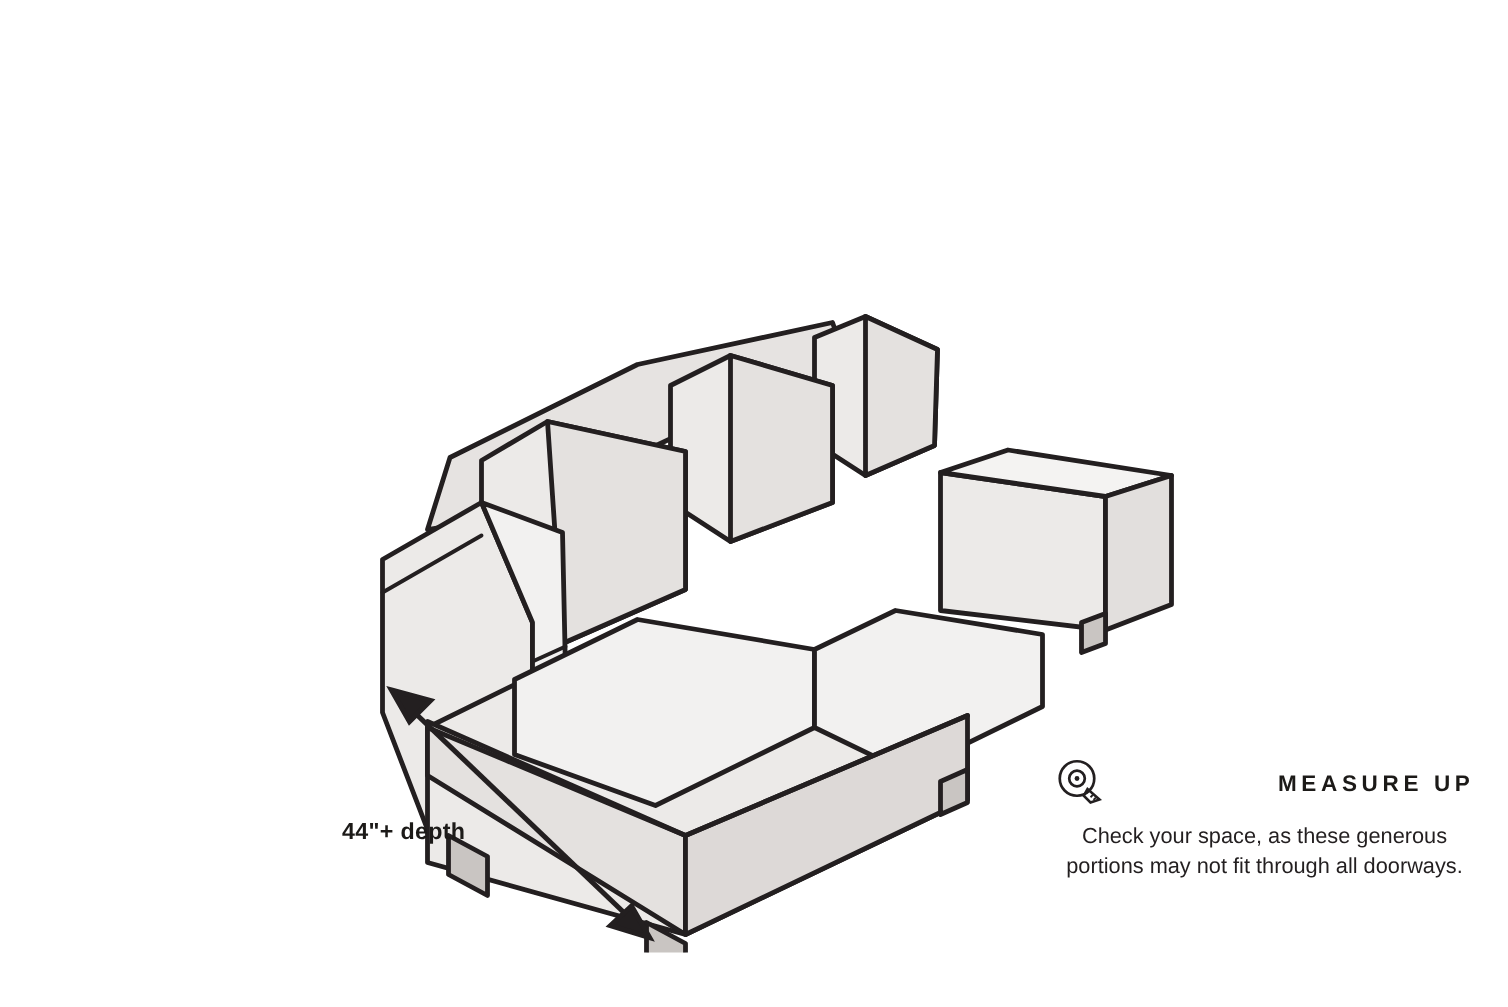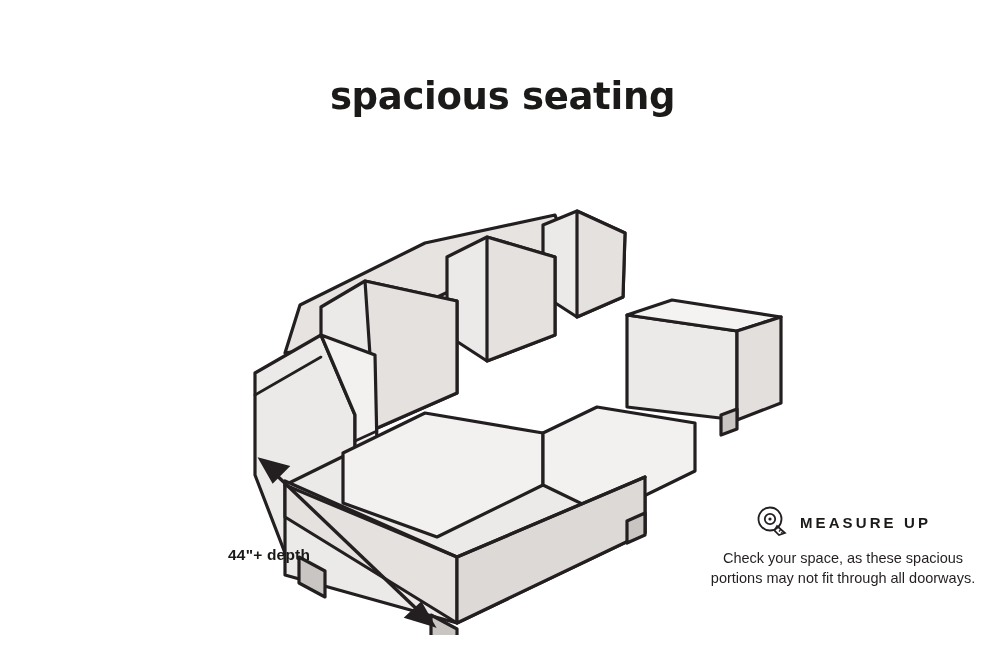--- a/index.html
+++ b/index.html
@@ -74,21 +74,21 @@
   .measure-block {
     position: absolute;
     right: 22px;
     top: 505px;
     width: 280px;
     text-align: center;
   }
   .measure-head {
     display: flex;
     align-items: center;
-    justify-content: center;
+    justify-content: space-between;
     gap: 11px;
     margin-bottom: 9px;
   }
   .measure-title {
     font-size: 15px;
     font-weight: bold;
     letter-spacing: 3.1px;
     color: #1c1a18;
     font-family: "Liberation Sans", sans-serif;
   }
@@ -98,21 +98,20 @@
     color: #231f20;
     font-family: "Liberation Sans", sans-serif;
   }
   .tape-icon { width: 34px; height: 34px; flex: 0 0 34px; }
 </style>
 </head>
 <body>
 
 <div class="page">
 
-  <h1 class="headline">spacious seating</h1>
 
 
   <div class="illo">
     <svg width="560" height="450" viewBox="0 0 560 450" fill="none" xmlns="http://www.w3.org/2000/svg">
       <g stroke="#231f20" stroke-width="3.2" stroke-linejoin="round" stroke-linecap="round" fill="#eceae8">
 
         <path d="M402 130 L512 146 L512 235 L402 222 Z" fill="#eceae8"></path>
 
         <path d="M402 130 L447 115 L556 132 L512 146 Z" fill="#f4f3f2"></path>
 
@@ -170,16 +169,16 @@
           <circle cx="15" cy="14" r="11.5" fill="none" stroke="#231f20" stroke-width="1.8"></circle>
           <circle cx="15" cy="14" r="5.2" fill="none" stroke="#231f20" stroke-width="1.8"></circle>
           <circle cx="15" cy="14" r="1.6" fill="#231f20"></circle>
           <path d="M22 21 L30 28 L24 30 L19.5 25.5 Z" fill="none" stroke="#231f20" stroke-width="1.7"></path>
           <line x1="24" y1="26.5" x2="25.5" y2="25" stroke="#231f20" stroke-width="1.2"></line>
           <line x1="26" y1="28.3" x2="27.5" y2="26.8" stroke="#231f20" stroke-width="1.2"></line>
         </svg>
       </span>
       <span class="measure-title">MEASURE UP</span>
     </div>
-    <div class="measure-body">Check your space, as these spacious portions may not fit through all doorways.</div>
+    <div class="measure-body">Check your space, as these generous portions may not fit through all doorways.</div>
   </div>
 
 </div>
 
 </body></html>

